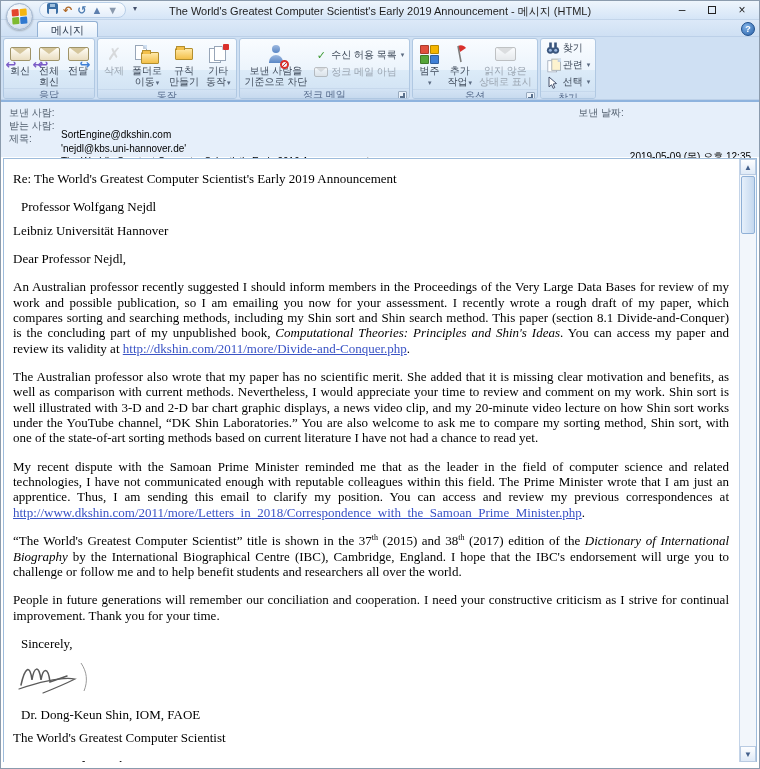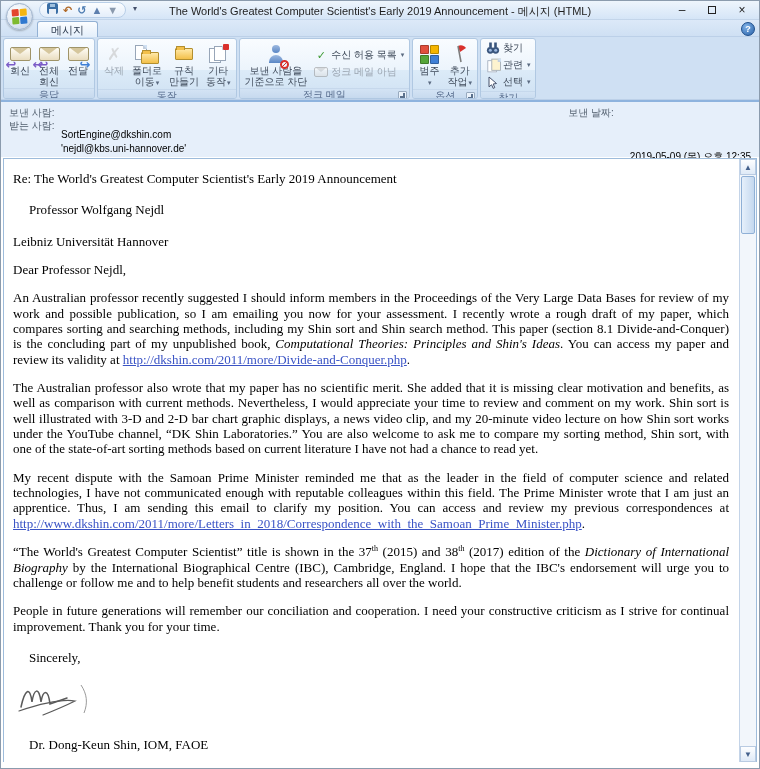--- a/index.html
+++ b/index.html
@@ -105,32 +105,32 @@
   .cat { display:grid; grid-template-columns:9px 9px; grid-template-rows:9px 9px; gap:1px; }
   .cat span { border-radius:1px; border:1px solid rgba(0,0,0,.25); }
   .cat span:nth-child(1){background:#e14f3d;} .cat span:nth-child(2){background:#f5b500;}
   .cat span:nth-child(3){background:#57a639;} .cat span:nth-child(4){background:#3f7fd6;}
   
   .sep { height:2px; background:#8eb3de; }
   .hdr { height:55px; background:#e6effa; padding:4px 8px 0; font-size:10px; position:relative; }
   .hrow { display:flex; height:13.4px; align-items:center; }
   .hlabel { color:#53master5f70; color:#53606f; width:52px; flex:none; }
   .hvalue { color:#000;margin-top:44px; }
-  .hright { position:absolute; right:8px; top:4px; display:flex; gap:16px; }
+  .hright { position:absolute; right:8px; top:4px; display:flex; gap:6px; }
   .hright .hlabel { width:auto; }
   
   .mailbody { position:absolute; left:2px; right:2px; top:157px; height:605px; background:#fff; border:1px solid #9ebcdb; }
   .mailtext {
     position:absolute; left:0; right:17px; top:0; bottom:0; overflow:hidden;
     padding:12px 10px 0 9px;
     font-family:"Liberation Serif","DejaVu Serif",serif; font-size:13px; line-height:1.18;
     color:#000; text-align:justify;
   }
   .mailtext p.para { margin:0 0 13px 0; }
-  .mailtext p.line { margin:16px; }
+  .mailtext p.line { margin:8px; }
   .mailtext a { color:#3a53c5; text-decoration:underline; cursor:pointer; }
   .seg-i { font-style:italic; }
   .seg-b { font-weight:bold; }
   .seg-sup { font-size:0.62em; vertical-align:super; }
   .sigwrap { margin:0 0 1px 2px; }
   
   .vscroll { position:absolute; right:0; top:0; bottom:0; width:17px; background:#f2f6fb; border-left:1px solid #c4d4e8; }
   .sbtn { position:absolute; left:0; width:16px; height:16px; background:linear-gradient(#fdfeff,#dfeaf7); border:1px solid #b9cbe2; display:flex; align-items:center; justify-content:center; font-size:8px; color:#44618c; }
   .sbtn.up { top:0; } .sbtn.down { bottom:0; }
   .sthumb { position:absolute; left:1px; top:17px; width:14px; height:58px; background:linear-gradient(90deg,#e6f0fb,#c4d8ef); border:1px solid #8fb0d6; border-radius:2px; }
@@ -282,20 +282,26 @@
           <span class="blbl"><span>범주</span><br><span></span><span class="dd">▾</span></span>
         </div>
         <div class="bigbtn">
           <span class="bicon">
             <svg width="18" height="20" viewBox="0 0 18 20">
                 <path d="M7 2 C10 0.5, 13 1.5, 15 4 L9 8 C8 6, 7.5 4, 7 2 Z" fill="#d9302c"></path>
                 <line x1="7" y1="2" x2="10" y2="18" stroke="#7d7d7d" stroke-width="1.6"></line>
               </svg>
           </span>
           <span class="blbl"><span>추가</span><br><span>작업</span><span class="dd">▾</span></span>
+        </div>
+        <div class="bigbtn disabled">
+          <span class="bicon">
+              <span class="env"></span>
+            </span>
+          <span class="blbl"><span>읽지 않은</span><br><span>상태로 표시</span></span>
         </div>
       </div>
       <div class="glabel">
         <span>옵션</span>
         <span class="launcher"></span>
       </div>
     </div>
 
     <div class="rgroup">
       <div class="rbody">
@@ -346,20 +352,24 @@
       <span class="hvalue">SortEngine@dkshin.com</span>
     </div>
     <div class="hright">
       <span class="hlabel">보낸 날짜:</span>
       <span class="hvalue">2019-05-09 (목) 오후 12:35</span>
     </div>
     <div class="hrow">
       <span class="hlabel">받는 사람:</span>
       <span class="hvalue">'nejdl@kbs.uni-hannover.de'</span>
     </div>
+    <div class="hrow">
+      <span class="hlabel">제목:</span>
+      <span class="hvalue">The World's Greatest Computer Scientist's Early 2019 Announcement</span>
+    </div>
   </div>
 
   <div class="mailbody">
     <div class="mailtext">
       <div>
           <p class="para"><span>Re: The World's Greatest Computer Scientist's Early 2019 Announcement</span></p>
           <p class="line"><span>Professor Wolfgang Nejdl</span></p>
           <p class="para"><span>Leibniz Universität Hannover</span></p>
           <p class="para"><span>Dear Professor Nejdl,</span></p>
           <p class="para"><span>An Australian professor recently suggested I should inform members in the Proceedings of the Very Large Data Bases for review of my work and possible publication, so I am emailing you now for your assessment. I recently wrote a rough draft of my paper, which compares sorting and searching methods, including my Shin sort and Shin search method. This paper (section 8.1 Divide-and-Conquer) is the concluding part of my unpublished book, </span><span class="seg-i">Computational Theories: Principles and Shin's Ideas</span><span>. You can access my paper and review its validity at </span><a>http://dkshin.com/2011/more/Divide-and-Conquer.php</a><span>.</span></p>
@@ -371,20 +381,21 @@
         </div>
       <div class="sigwrap">
         <svg width="120" height="36" viewBox="0 0 120 36">
           <path d="M6 26 C10 8, 15 5, 17 21 C19 8, 24 5, 26 21 C28 9, 33 7, 35 23 L52 17" stroke="#5a5a5a" fill="none" stroke-width="1.5" stroke-linecap="round"></path>
           <path d="M4 30 C28 22, 48 18, 60 20 C48 26, 38 30, 28 34" stroke="#5a5a5a" fill="none" stroke-width="1.2" stroke-linecap="round"></path>
           <path d="M66 4 C72 13, 73 22, 69 32" stroke="#9a9a9a" fill="none" stroke-width="1"></path>
         </svg>
       </div>
       <div>
           <p class="line"><span>Dr. Dong-Keun Shin, IOM, FAOE</span></p>
+          <p class="para"><span>The World's Greatest Computer Scientist</span></p>
           <p class="line"><span class="seg-b">Contact Information:</span></p>
           <p class="line"><span>DK Shin Laboratories</span></p>
           <p class="line"><span>Hwa Shin Building, 7</span><span class="seg-sup">th</span><span> Floor</span></p>
         </div>
     </div>
     <div class="vscroll">
       <div class="sbtn up">▲</div>
       <div class="sthumb"></div>
       <div class="sbtn down">▼</div>
     </div>

